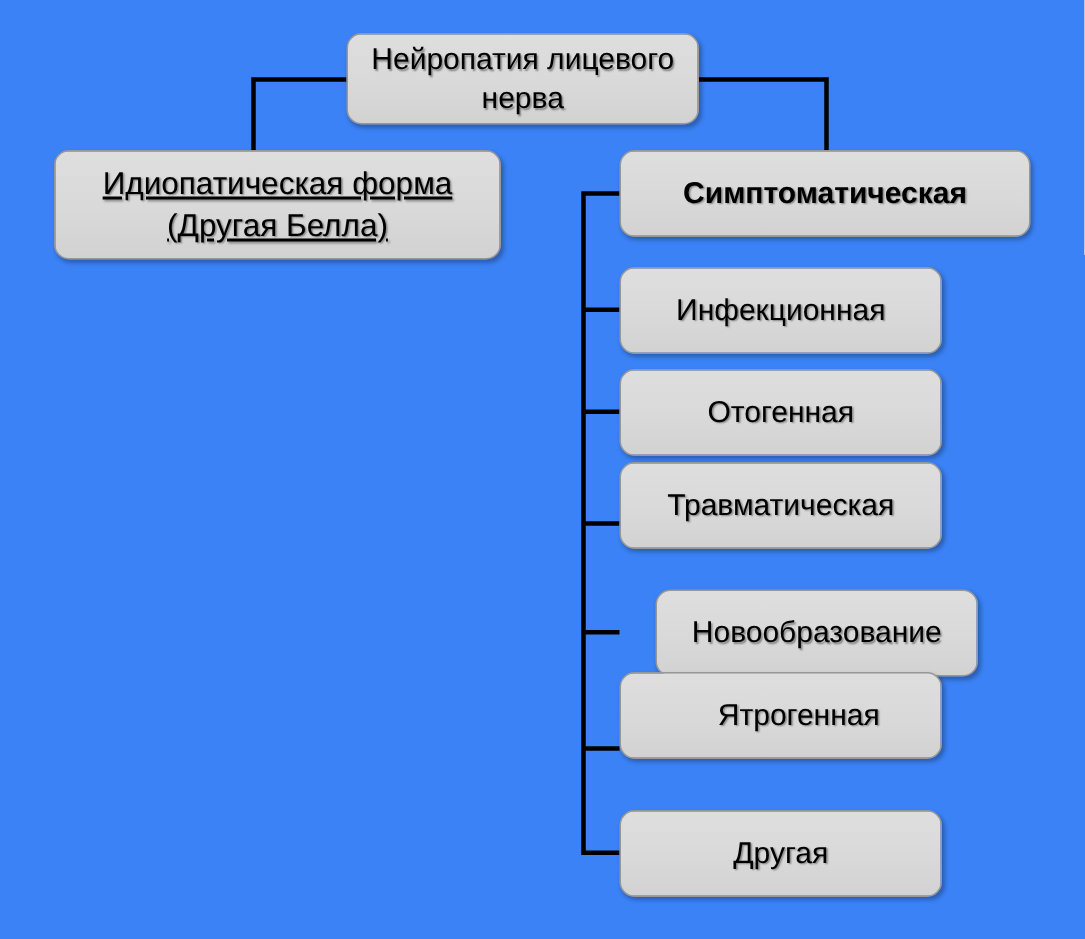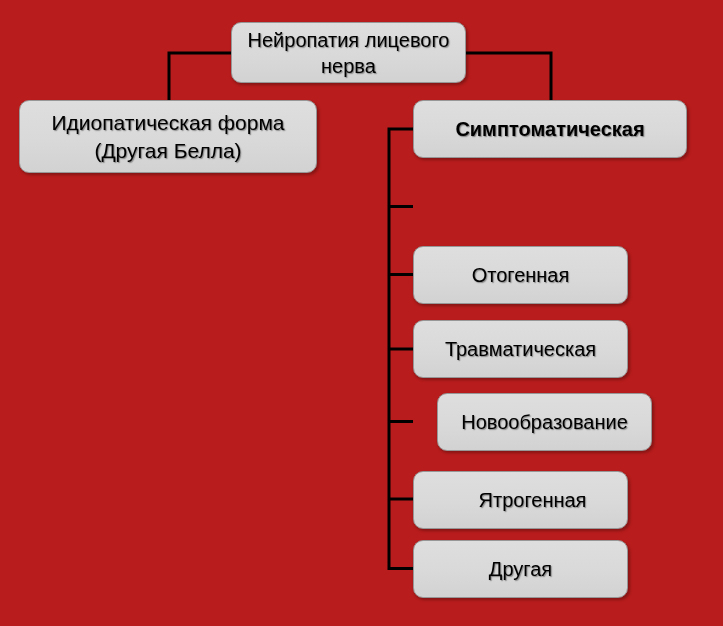--- a/index.html
+++ b/index.html
@@ -1,20 +1,20 @@
 <!DOCTYPE html>
 <html><head>
 <meta charset="utf-8">
 <style>
   html, body { margin: 0; padding: 0; background: #ffffff; }
   #canvas {
     position: relative;
     width: 723px;
     height: 626px;
-    background: #b91c1c;
+    background: #3b82f6;
     font-family: "Liberation Sans", "DejaVu Sans", sans-serif;
     overflow: hidden;
   }
   #connectors {
     position: absolute;
     left: 0; top: 0;
     width: 723px; height: 626px;
     z-index: 1;
   }
   .node {
@@ -30,28 +30,28 @@
     align-items: center;
     justify-content: center;
     text-align: center;
     color: #000000;
     font-size: 20px;
     line-height: 1.3;
     text-shadow: 1px 1.2px 1.2px rgba(0,0,0,0.40);
     padding: 2px 8px;
   }
   #node-root        { left: 231px; top: 22px;  width: 235px; height: 61px; }
-  #node-idiopathic  { left: 19px;  top: 100px; width: 298px; height: 73px; font-size: 21px; }
+  #node-idiopathic  { left: 36px;  top: 100px; width: 298px; height: 73px; font-size: 21px; text-decoration: underline; }
   #node-symptomatic { left: 413px; top: 100px; width: 274px; height: 58px; font-weight: bold; }
   .child-node       { left: 413px; width: 215px; height: 58px; }
   #node-infectious  { top: 178px; }
   #node-otogenic    { top: 246px; }
-  #node-traumatic   { top: 320px; }
+  #node-traumatic   { top: 308px; }
   #node-neoplasm    { top: 393px; margin-left: 24px; }
-  #node-iatrogenic  { top: 471px; padding-left: 32px; }
+  #node-iatrogenic  { top: 448px; padding-left: 32px; }
   #node-other       { top: 540px; text-align: center; }
 </style>
 </head>
 <body>
 
 <div id="canvas">
 
   <svg id="connectors" viewBox="0 0 723 626" xmlns="http://www.w3.org/2000/svg">
 
     <polyline points="231,53 169,53 169,100" fill="none" stroke="#000000" stroke-width="3"></polyline>
@@ -74,20 +74,23 @@
 
   <div class="node" id="node-idiopathic">
     <div>Идиопатическая форма</div>
     <div>(Другая Белла)</div>
   </div>
 
   <div class="node" id="node-symptomatic">
     <div>Симптоматическая</div>
   </div>
 
+  <div class="node child-node" id="node-infectious">
+    <div>Инфекционная</div>
+  </div>
 
   <div class="node child-node" id="node-otogenic">
     <div>Отогенная</div>
   </div>
 
   <div class="node child-node" id="node-traumatic">
     <div>Травматическая</div>
   </div>
 
   <div class="node child-node" id="node-neoplasm">

